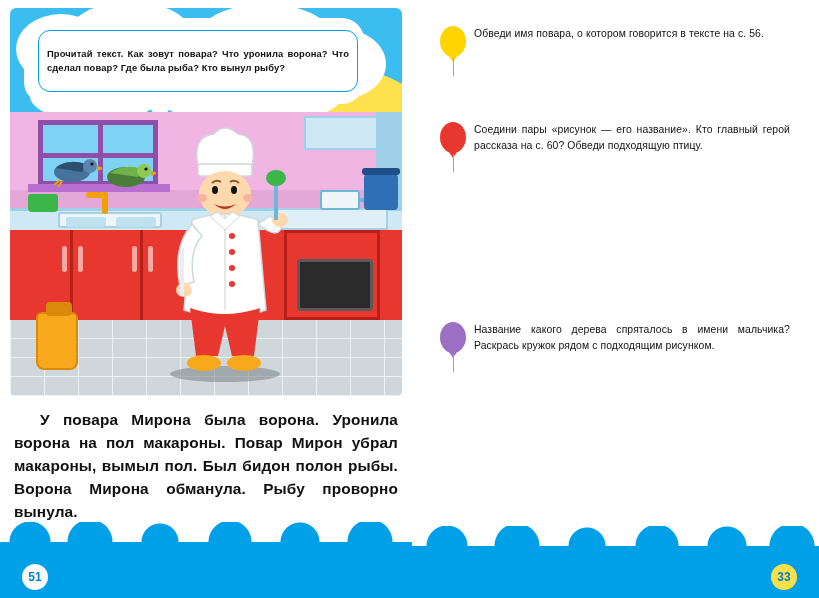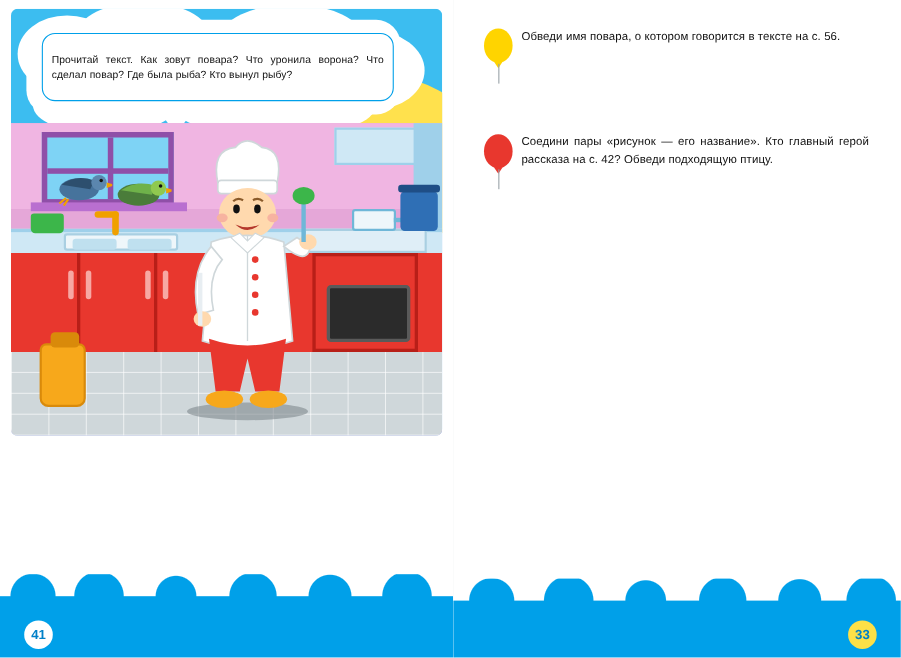--- a/index.html
+++ b/index.html
@@ -70,21 +70,21 @@
     content: ""; position: absolute; left: 120px; bottom: -18px;
     width: 0; height: 0; border-left: 16px solid transparent;
     border-right: 16px solid transparent; border-top: 22px solid #ffffff;
   }
   .bubble-lobe {
     position: absolute; background: #ffffff; border-radius: 50%;
   }
   .bubble-inner {
     position: absolute; left: 28px; top: 22px; width: 320px; height: 62px;
     border: 1.6px solid #00a0e9; border-radius: 12px; background: #fff;
-    display: flex; align-items: center;
+    display: flex; align-items: center; font-weight: bold;
   }
   .bubble-text {
     font-size: 9.4px; line-height: 1.45; color: #111; padding: 5px 8px;
     text-align: justify; letter-spacing: .1px;
   }
   .bullet-dot {
     position: absolute; border-radius: 50%;
   }
   .dot-green { left: 36px; top: 36px; width: 17px; height: 17px; background: #3cb64a;
     box-shadow: inset -3px -3px 4px rgba(0,0,0,.12); }
@@ -340,43 +340,53 @@
           <rect x="22" y="128" width="4" height="48" fill="#e8eef2"></rect>
 
           <path d="M32 188 Q67 200 102 188 L96 236 L74 236 L67 206 L60 236 L38 236 Z" fill="#e8372e"></path>
 
           <ellipse cx="46" cy="243" rx="17" ry="8" fill="#f7a81b"></ellipse>
           <ellipse cx="86" cy="243" rx="17" ry="8" fill="#f7a81b"></ellipse>
         </svg>
       </div>
     </div>
 
+    <div class="story">
+      <p>У повара Мирона была ворона. Уронила ворона на пол макароны. Повар Мирон убрал макароны, вымыл пол. Был бидон полон рыбы. Ворона Мирона обманула. Рыбу проворно вынула.</p>
+    </div>
 
     <div class="wave-left"></div>
-    <div class="page-num left">41</div>
+    <div class="page-num left">51</div>
   </div>
 
   <div class="divider"></div>
 
   <div class="page page-right">
 
     <div class="task" style="left:28px; top:26px; width:350px;">
       <div class="balloon">
         <div class="ball ball-yellow"></div>
         <div class="string"></div>
       </div>
       <div class="task-text">Обведи имя повара, о котором говорится в тексте на с. 56.</div>
     </div>
 
     <div class="task" style="left:28px; top:122px; width:350px;">
       <div class="balloon">
         <div class="ball ball-red"></div>
         <div class="string"></div>
       </div>
-      <div class="task-text">Соедини пары «рисунок — его название». Кто главный герой рассказа на с. 42? Обведи подходящую птицу.</div>
-    </div>
-
+      <div class="task-text">Соедини пары «рисунок — его название». Кто главный герой рассказа на с. 60? Обведи подходящую птицу.</div>
+    </div>
+
+    <div class="task" style="left:28px; top:322px; width:350px;">
+      <div class="balloon">
+        <div class="ball ball-purple"></div>
+        <div class="string"></div>
+      </div>
+      <div class="task-text">Название какого дерева спряталось в имени мальчика? Раскрась кружок рядом с подходящим рисунком.</div>
+    </div>
 
     <div class="wave-right"></div>
     <div class="page-num right">33</div>
   </div>
 
 </div>
 
 </body></html>

